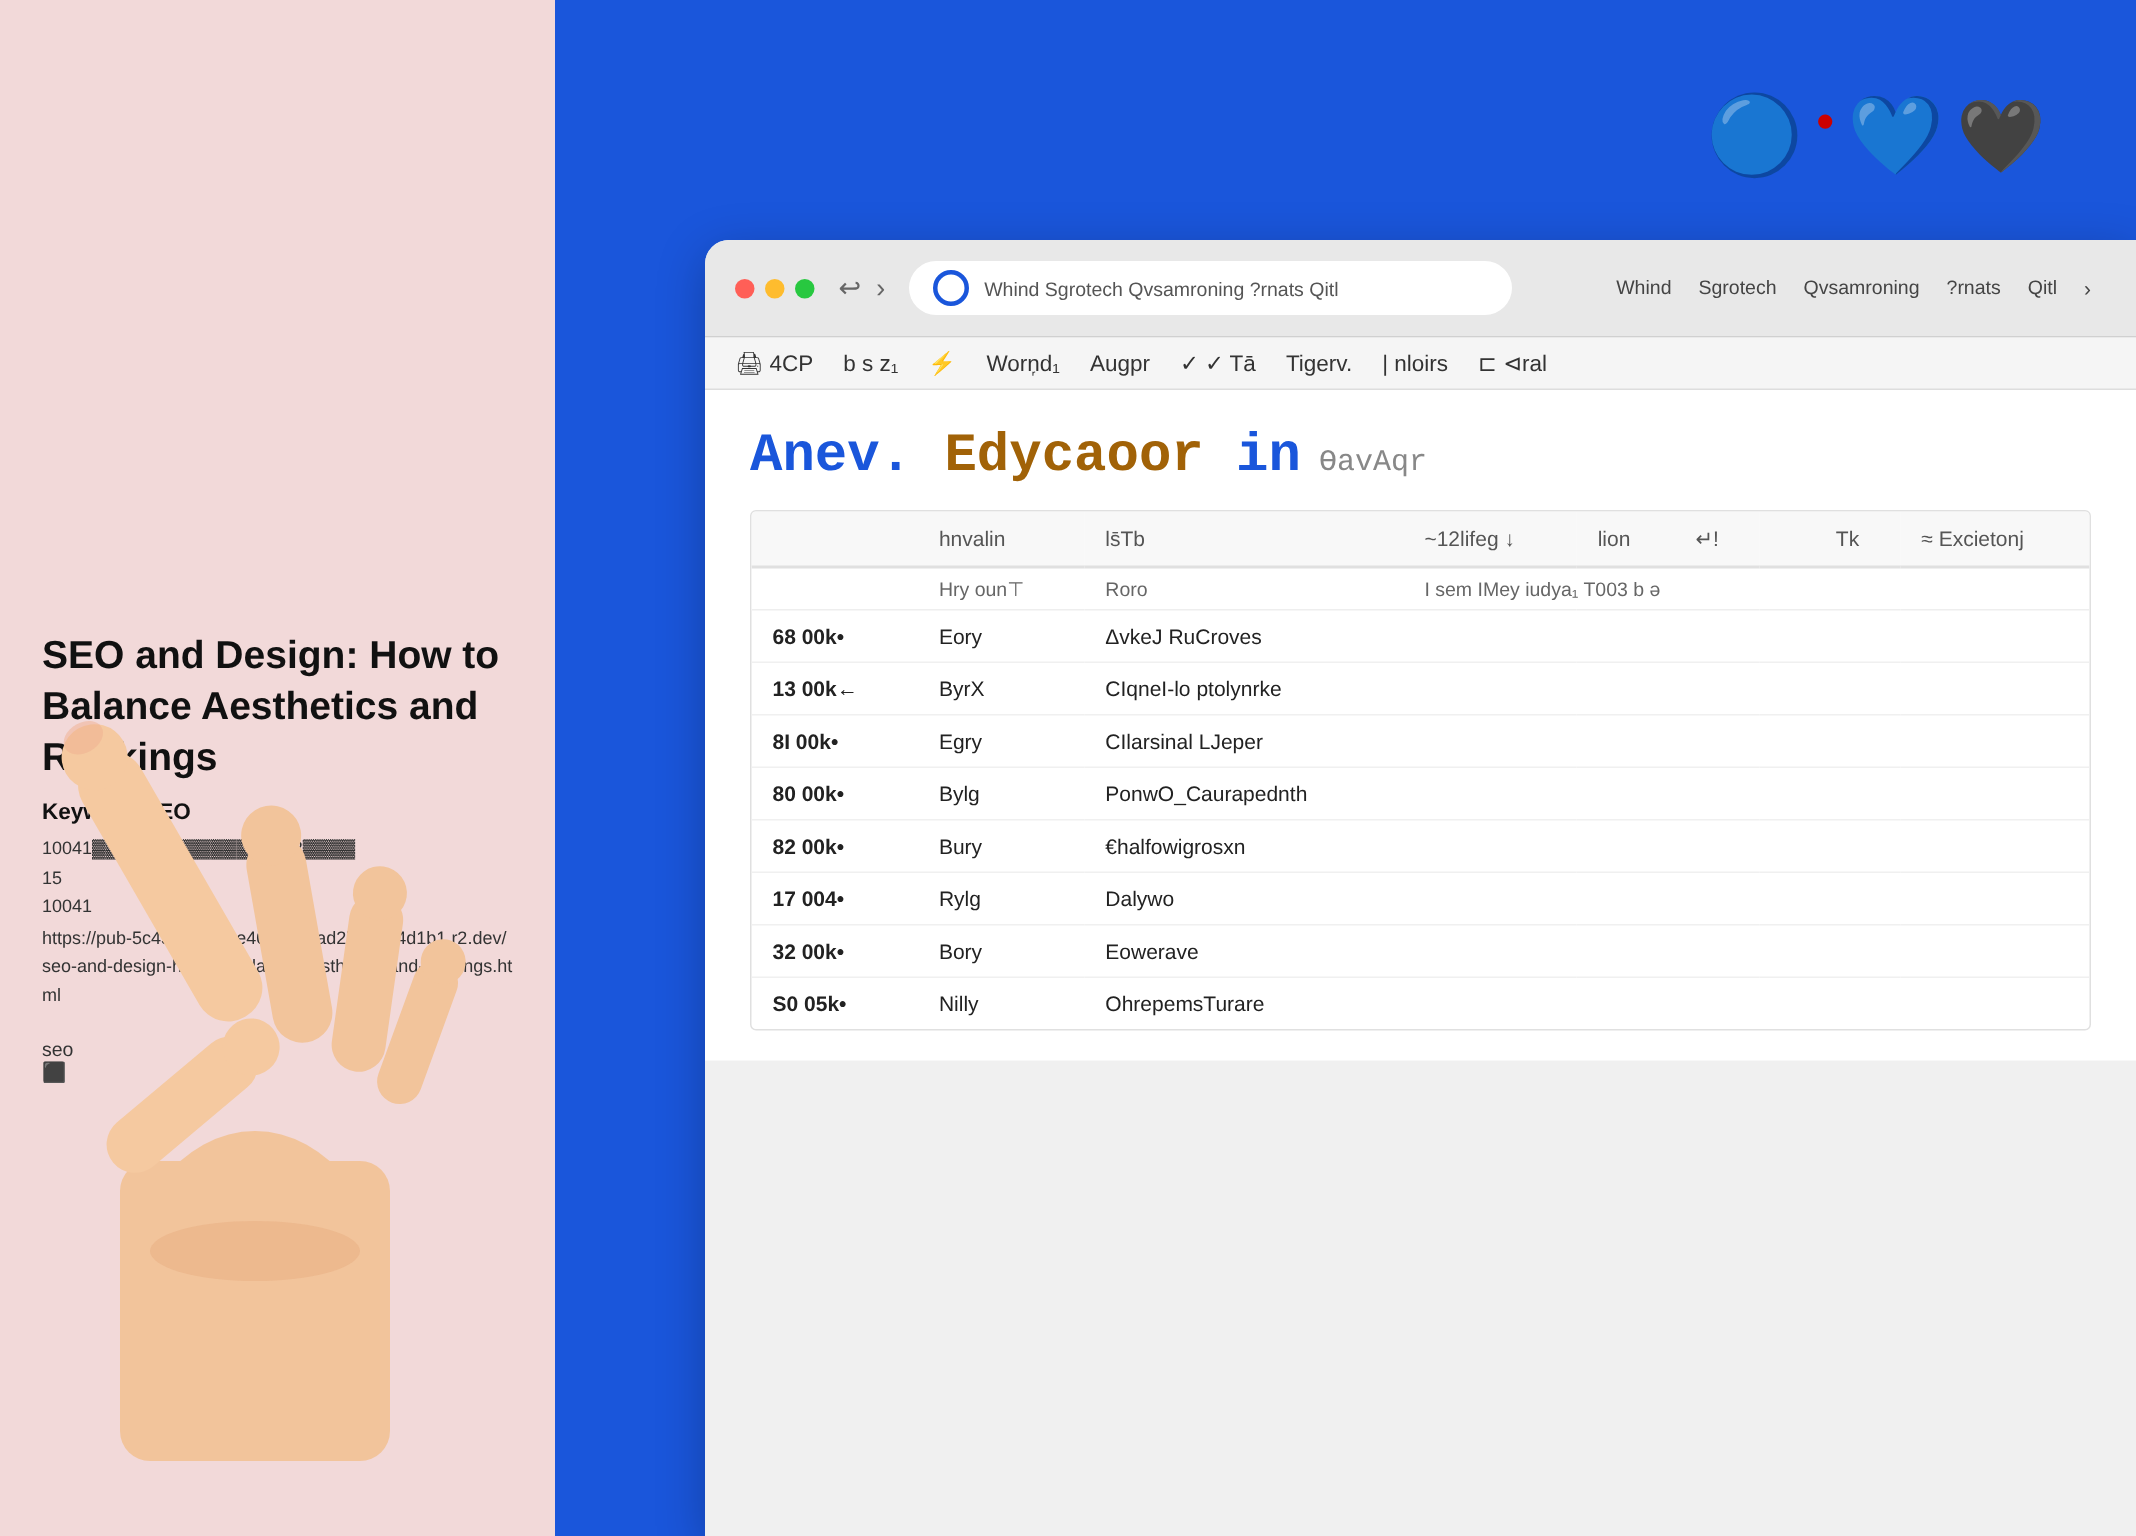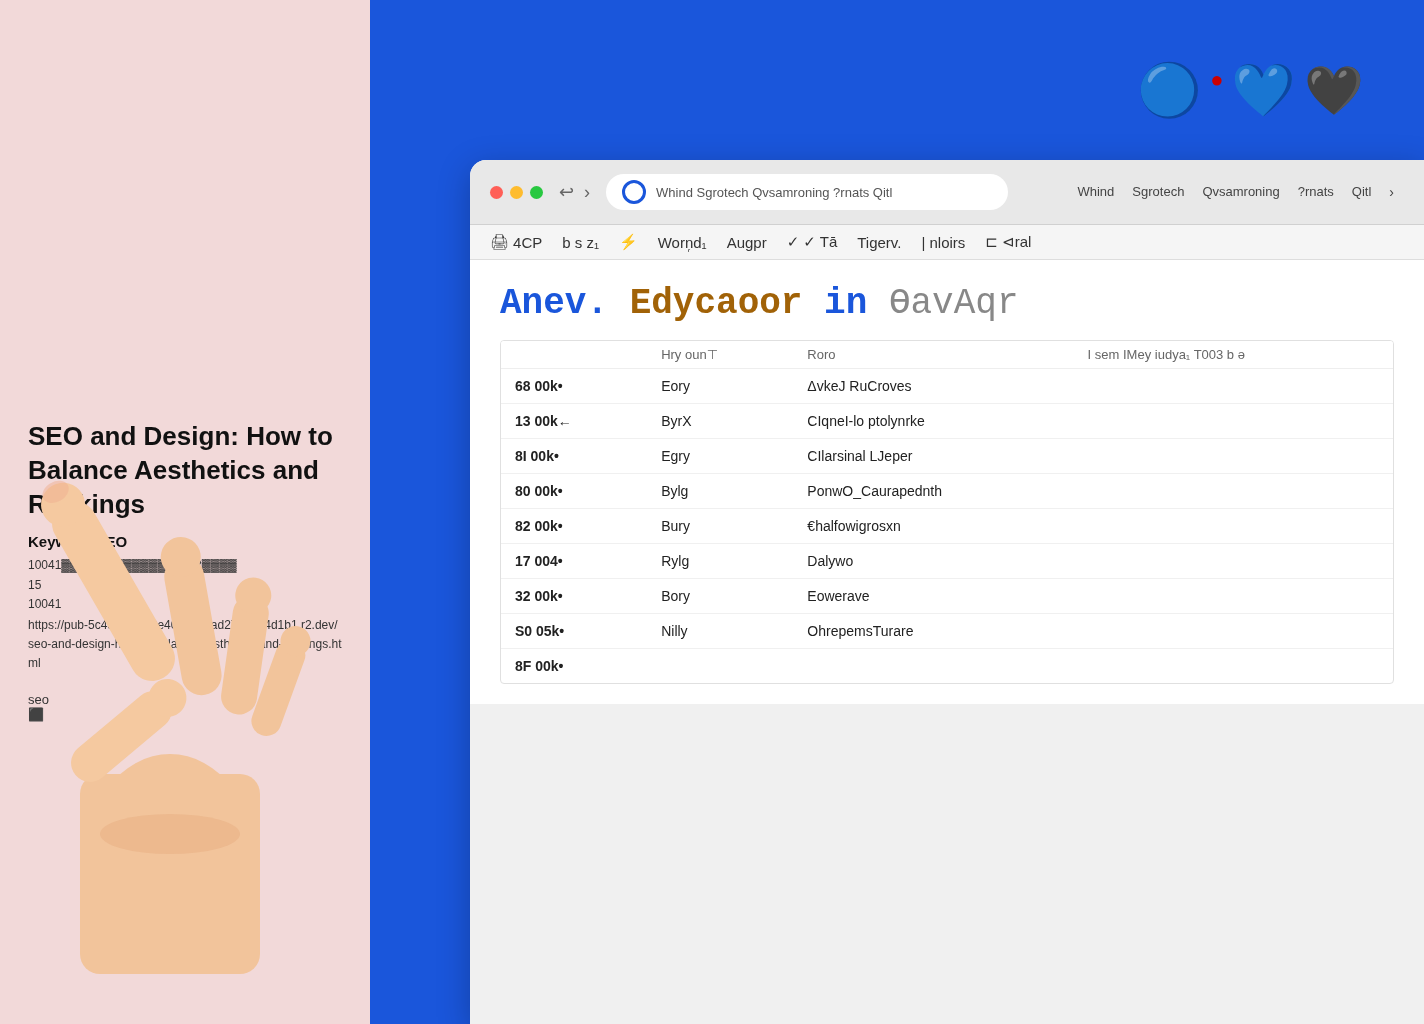--- a/index.html
+++ b/index.html
@@ -367,25 +367,36 @@
       <span class="toolbar-item">Worn᷊d₁</span>
       <span class="toolbar-item">Augpr</span>
       <span class="toolbar-item">✓ <span>✓ Tā</span></span>
       <span class="toolbar-item">Tigerv.</span>
       <span class="toolbar-item">| nloirs</span>
       <span class="toolbar-item">⊏ ⊲ral</span>
     </div>
 
     <div class="browser-content">
 
-      <div class="page-heading"><span>Anev.</span><span style="color:#a16207;"> Edycaoor</span><span> </span><span>in</span><span style="color:#888; font-weight:400; font-size:36px;margin-top:36px;"> ƟavAqr</span></div>
+      <div class="page-heading"><span>Anev.</span><span style="color:#a16207;"> Edycaoor</span><span> </span><span>in</span><span style="color:#888; font-weight:400; font-size:20px;margin-top:36px;"> ƟavAqr</span></div>
 
       <div class="data-table-wrapper">
         <table class="data-table">
           <thead>
+            <tr>
+              <th></th>
+              <th style="cursor:pointer;">hnvalin</th>
+              <th style="cursor:pointer;">ls̄Tb</th>
+              <th style="cursor:pointer;">~12lifeg ↓</th>
+              <th style="cursor:pointer;">lion</th>
+              <th style="cursor:pointer;">↵!</th>
+              <th></th>
+              <th style="cursor:pointer;">Tk</th>
+              <th style="cursor:pointer;">≈ Excietonj</th>
+            </tr>
             <tr style="background:#fff; border-bottom:1px solid #eee;">
               <td style="padding:6px 14px; color:#666; font-size:13px;"></td>
               <td style="padding:6px 14px; color:#666; font-size:13px;">Hry oun⊤</td>
               <td style="padding:6px 14px; color:#666; font-size:13px;margin-top:26px;">Roro</td>
               <td colspan="5" style="padding:6px 14px; color:#666; font-size:13px;">I sem IMey iudya₁ T003 b ə</td>
             </tr>
           </thead>
           <tbody>
           <tr>
     <td class="td-num" style="font-weight:700; font-size:14px;">68 00k•</td>
@@ -428,24 +439,18 @@
     <td>Bory</td>
     <td>Eowerave</td>
     <td colspan="5"></td>
   </tr>
               <tr>
     <td class="td-num" style="font-weight:700; font-size:14px;">S0 05k•</td>
     <td>Nilly</td>
     <td>OhrepemsTurare</td>
     <td colspan="5"></td>
   </tr>
-              <tr>
-    <td class="td-num" style="font-weight:700; font-size:14px;">8F 00k•</td>
-    <td></td>
-    <td></td>
-    <td colspan="5"></td>
-  </tr>
             </tbody>
         </table>
       </div>
     </div>
   </div>
 </div>
 
 </body></html>

